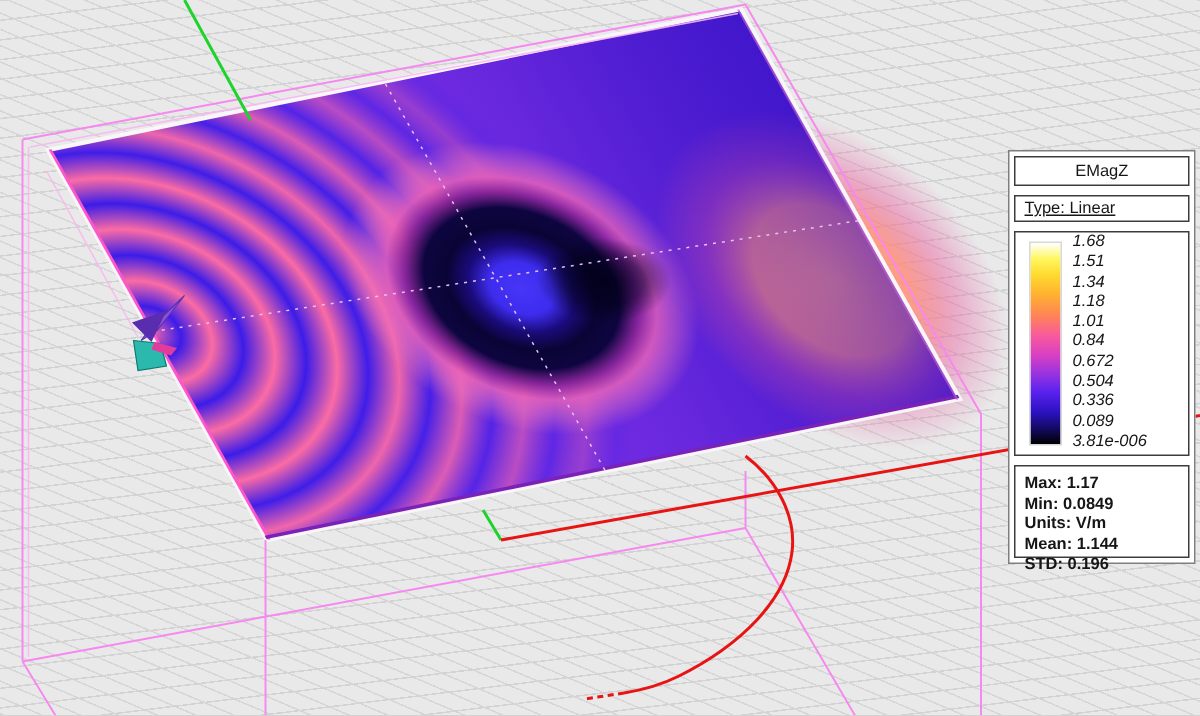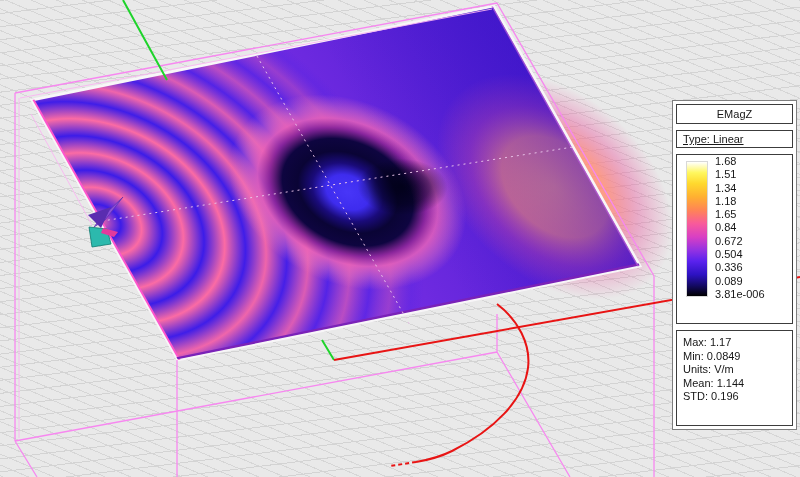--- a/index.html
+++ b/index.html
@@ -16,35 +16,35 @@
   .legend{
     position:absolute;left:672px;top:100px;width:125px;
     background:#ffffff;border:1px solid #7e7e7e;
     padding:3px;box-sizing:border-box;
     display:flex;flex-direction:column;gap:6px;
     font-size:11px;color:#161616;z-index:5;
   }
   .lg-box{border:1px solid #3c3c3c;background:#fff;box-sizing:border-box;}
   .lg-title{height:20px;display:flex;align-items:center;justify-content:center;}
   .lg-type{height:18px;display:flex;align-items:center;padding-left:6px;text-decoration:underline;}
-  .lg-scale{height:170px;position:relative;}
+  .lg-scale{height:150px;position:relative;font-style:italic;}
   .swatch{
     position:absolute;left:9px;top:6px;width:20px;height:134px;
     background:linear-gradient(180deg,
       #ffffff 0%, #fff75e 8%, #ffd92e 16%, #ffb031 26%, #ff8456 36%,
       #f85a9b 46%, #d83fc4 56%, #9232e2 66%, #5a22ee 74%, #2d12c2 84%,
       #140a66 92%, #000000 100%);
     border:1px solid #d8d8d8;
   }
   .scale-labels{
     position:absolute;left:38px;top:1px;height:144px;
     display:flex;flex-direction:column;justify-content:space-between;
   }
   .scale-labels span{line-height:11px;white-space:nowrap;}
-  .lg-stats{height:96px;padding:5px 0 0 6px;line-height:13.5px;}
+  .lg-stats{height:62px;padding:5px 0 0 6px;line-height:13.5px;font-weight:bold;}
 </style>
 </head>
 <body>
 
 <div id="stage">
 
   <svg id="scene-svg" width="800" height="477" viewBox="0 0 800 477">
     <defs>
       <linearGradient id="baseg" gradientUnits="userSpaceOnUse" x1="0" y1="0" x2="480" y2="0">
         <stop offset="0" stop-color="#8c38ea"></stop>
@@ -134,21 +134,21 @@
   <div class="legend">
     <div class="lg-box lg-title">EMagZ</div>
     <div class="lg-box lg-type">Type: Linear</div>
     <div class="lg-box lg-scale">
       <div class="swatch"></div>
       <div class="scale-labels">
         <span>1.68</span>
         <span>1.51</span>
         <span>1.34</span>
         <span>1.18</span>
-        <span>1.65</span>
+        <span>1.01</span>
         <span>0.84</span>
         <span>0.672</span>
         <span>0.504</span>
         <span>0.336</span>
         <span>0.089</span>
         <span>3.81e-006</span>
       </div>
     </div>
     <div class="lg-box lg-stats">
       <div>Max: 1.17</div>

